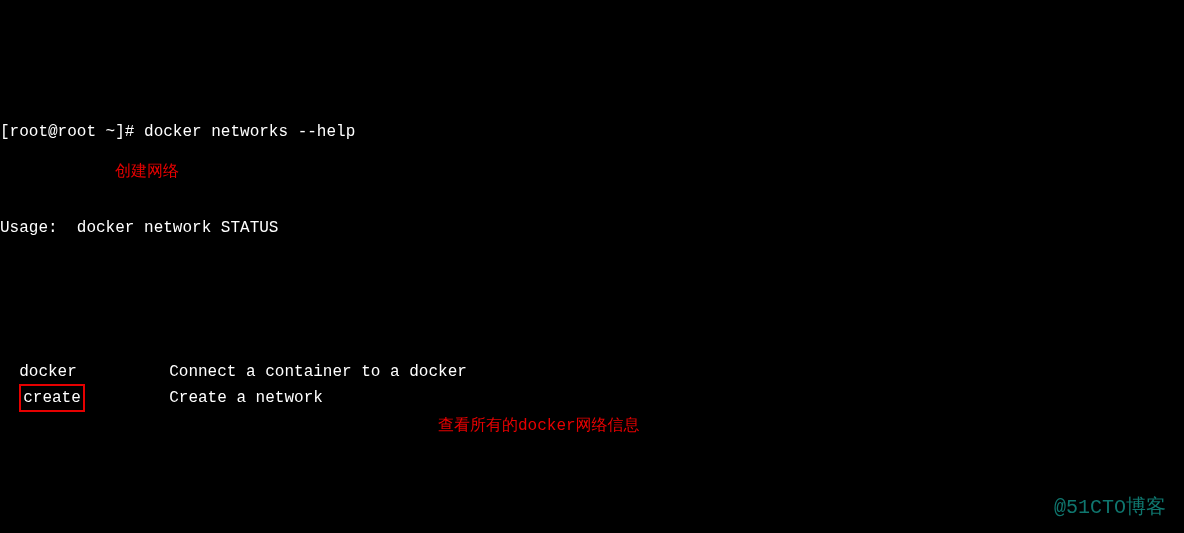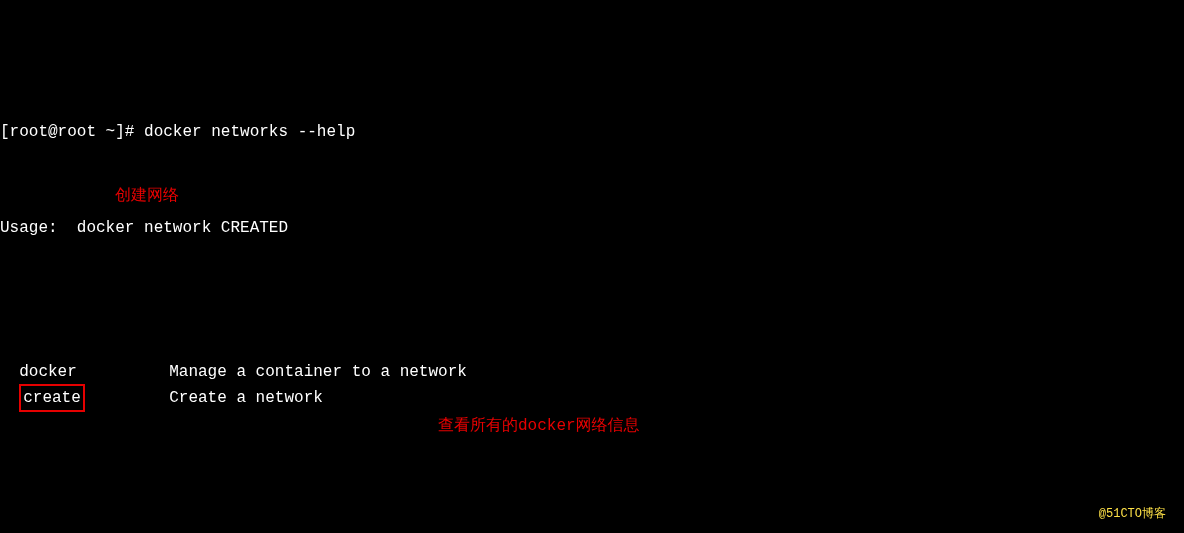--- a/index.html
+++ b/index.html
@@ -37,48 +37,48 @@
     .red-box {
       border: 2px solid #e60000;
       display: inline-block;
       padding: 0 2px;
     }
     .annotation {
       color: #e60000;
       position: absolute;
     }
     .annotation1 {
-      top: 184px;
+      top: 160px;
       left: 115px;
     }
     .annotation2 {
       top: 414px;
       left: 438px;
     }
     .watermark {
       position: absolute;
       right: 18px;
       bottom: 10px;
-      color: #fde047;
-      font-size: 12px;
+      color: #0f766e;
+      font-size: 20px;
     }
   </style>
 </head>
 <body>
 
 
 
 <div class="terminal">
 <div class="line"><span>[root@root ~]#</span><span> docker networks --help</span></div>
 <div class="line"> </div>
-<div class="line">Usage:  docker network CREATED</div>
+<div class="line">Usage:  docker network STATUS</div>
 <div class="line"> </div>
 <div class="line"> </div>
 <table class="cmd-table">
-<tbody><tr><td class="cmd-col1">  docker   </td><td>  Manage a container to a network</td></tr>
+<tbody><tr><td class="cmd-col1">  docker   </td><td>  Connect a container to a docker</td></tr>
 <tr><td class="cmd-col1">  <span class="red-box">create</span>    </td><td>  Create a network</td></tr>
 
 
 
 
 
 </tbody></table>
 
 
 

